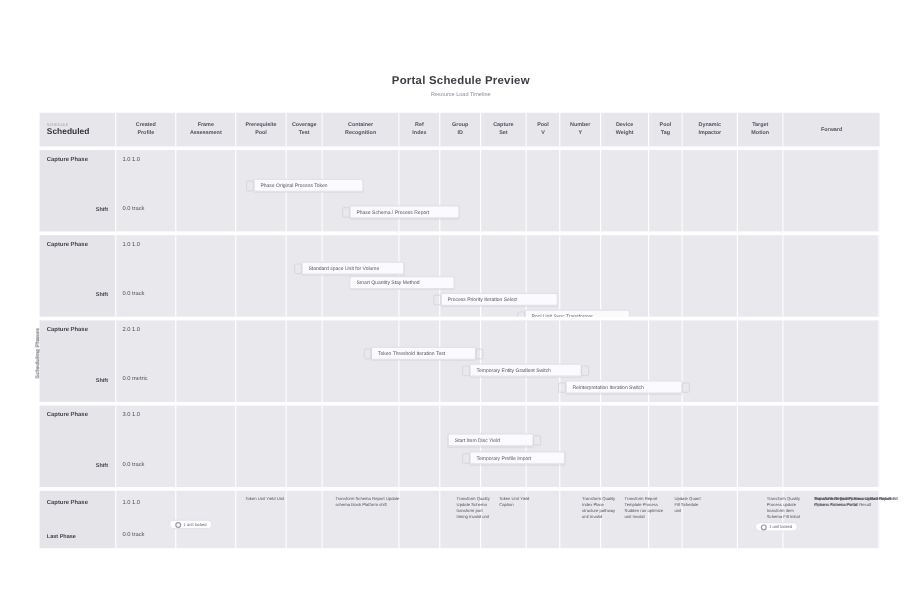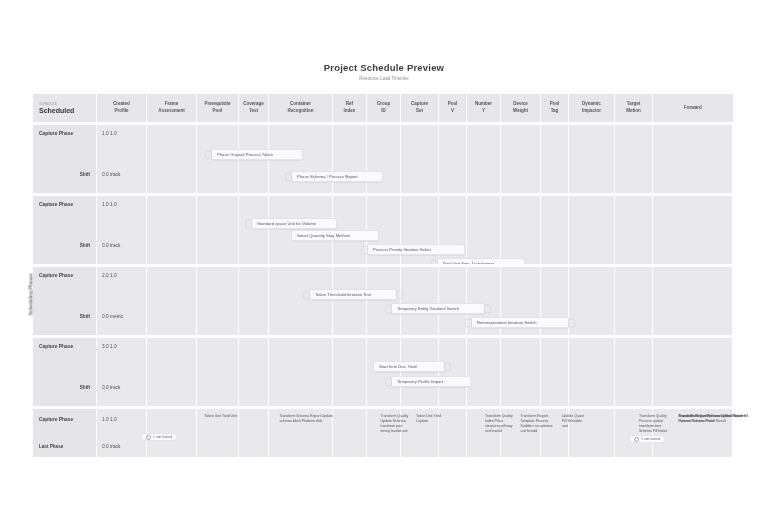--- a/index.html
+++ b/index.html
@@ -152,21 +152,21 @@
     width:3px;height:3px;border-radius:50%;
     border:.6px solid #9c9ca6;
     flex:0 0 auto;
   }
   .pill span{font-size:3.4px;color:#5a5a64;filter:blur(.42px);white-space:nowrap;}
 </style>
 </head>
 <body>
 
 <div class="titlebar">
-  <div class="title">Project Schedule Preview</div>
+  <div class="title">Portal Schedule Preview</div>
   <div class="subtitle">Resource Load Timeline</div>
 </div>
 
 <div class="vcaption">Scheduling Phases</div>
 
 <div class="board">
   <div id="grid-root">
       <div class="row hrow" style="top: 0px;">
         <div class="cell lbl" style="width: 64px;">
           <div class="hsup">SCHEDULE</div>

